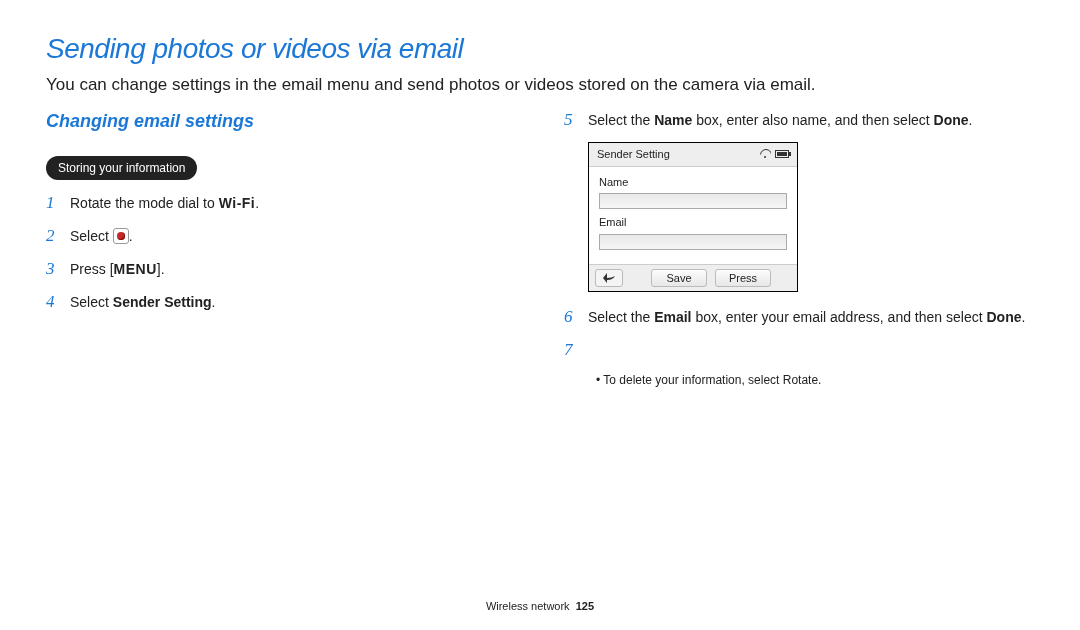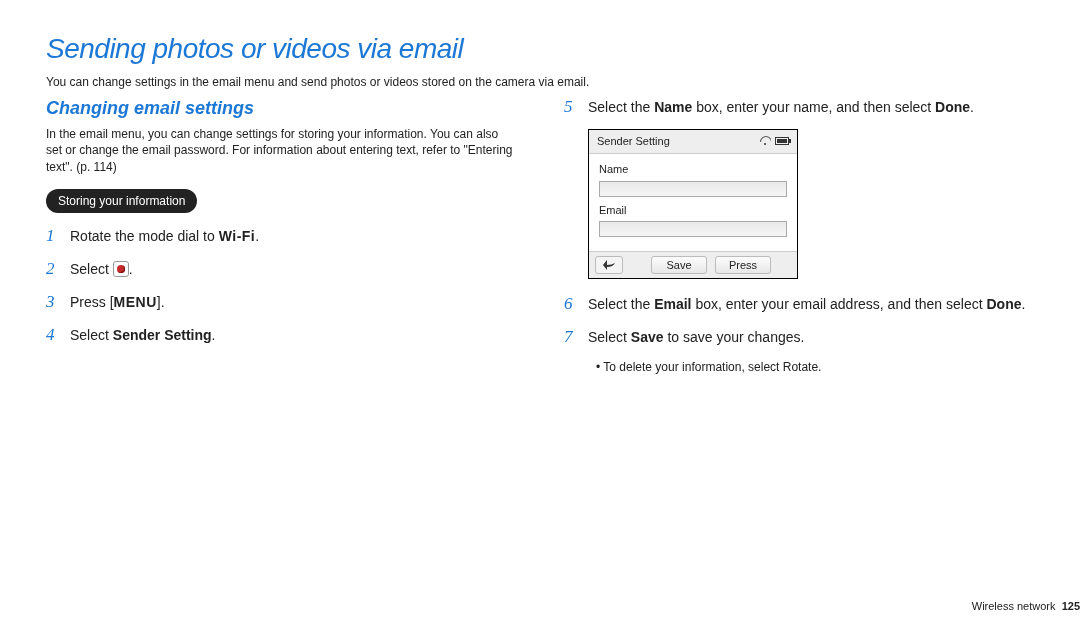--- a/index.html
+++ b/index.html
@@ -15,23 +15,23 @@
     }
     .page-title {
       font-size: 28px;
       font-weight: 400;
       color: #1b78d6;
       margin-bottom: 6px;
       font-style: italic;
       letter-spacing: -0.5px;
     }
     .page-intro {
-      font-size: 12px;
-      color: #222;
-      margin-bottom: 6px;
+      font-size: 17px;
+      color: #222;
+      margin-bottom: 12px;
     }
     .columns {
       display: flex;
       gap: 48px;
     }
     .col { flex: 1 1 0; }
     .section-heading {
       font-size: 18px;
       font-weight: 700;
       color: #1b78d6;
@@ -44,20 +44,21 @@
       margin-bottom: 14px;
     }
     .pill {
       display: inline-block;
       background: #222;
       color: #fff;
       font-size: 12px;
       padding: 4px 12px;
       border-radius: 12px;
       margin-bottom: 12px;
+      margin-top: 17px;
     }
     .step-list { list-style: none; }
     .step {
       display: flex;
       align-items: baseline;
       gap: 12px;
       margin-bottom: 10px;
     }
     .step-num {
       color: #1b78d6;
@@ -166,36 +167,35 @@
       margin-top: 2px;
     }
     .bullet-note::before {
       content: "• ";
     }
 
     .footer {
       position: absolute;
       bottom: 16px;
       left: 0; right: 0;
-      text-align: right;
+      text-align: center;
       font-size: 11px;
       color: #222;
     }
     .footer b { font-weight: 700; }
   </style>
 </head>
 <body>
 
 <h1 class="page-title">Sending photos or videos via email</h1>
 <p class="page-intro">You can change settings in the email menu and send photos or videos stored on the camera via email.</p>
 
 <div class="columns">
   <div class="col">
     <h2 class="section-heading">Changing email settings</h2>
-    <p class="section-intro">In the email menu, you can change settings for storing your information. You can also set or change the email password. For information about entering text, refer to "Entering text". (p. 114)</p>
 
     <div class="pill">Storing your information</div>
 
     <ul class="step-list">
       <li class="step">
         <span class="step-num">1</span>
         <span class="step-text">
           <span>Rotate the mode dial to </span><span class="wifi-label">Wi-Fi</span><span>.</span>
         </span>
       </li>
@@ -218,21 +218,21 @@
         </span>
       </li>
     </ul>
   </div>
 
   <div class="col">
     <ul class="step-list">
       <li class="step">
         <span class="step-num">5</span>
         <span class="step-text">
-          <span>Select the </span><b>Name</b><span> box, enter your name, and then select </span><b>Done</b><span>.</span>
+          <span>Select the </span><b>Name</b><span> box, enter also name, and then select </span><b>Done</b><span>.</span>
         </span>
       </li>
     </ul>
 
     <div class="device-shot">
       <div class="shot-header">
         <span>Sender Setting</span>
         <span class="shot-icons">
           <span class="wifi-ic"></span>
           <span class="batt-ic"></span>
@@ -259,23 +259,20 @@
 
     <ul class="step-list">
       <li class="step">
         <span class="step-num">6</span>
         <span class="step-text">
           <span>Select the </span><b>Email</b><span> box, enter your email address, and then select </span><b>Done</b><span>.</span>
         </span>
       </li>
       <li class="step">
         <span class="step-num">7</span>
-        <span class="step-text">
-          <span>Select </span><b>Save</b><span> to save your changes.</span>
-        </span>
       </li>
     </ul>
     <p class="bullet-note">To delete your information, select Rotate.</p>
   </div>
 </div>
 
 <div class="footer">
   <span>Wireless network</span>&nbsp;&nbsp;<b>125</b>
 </div>
 

